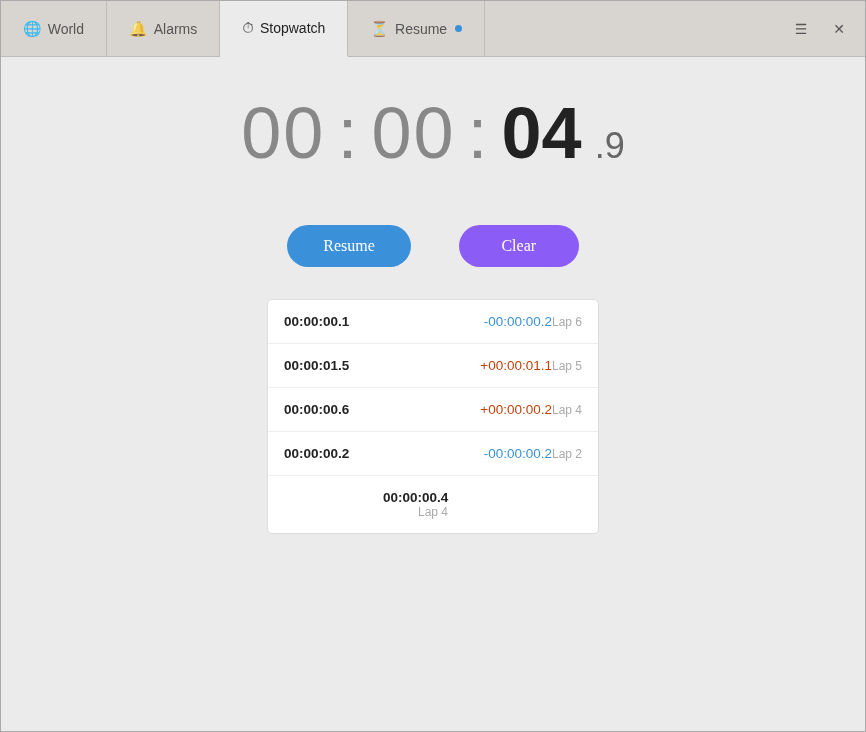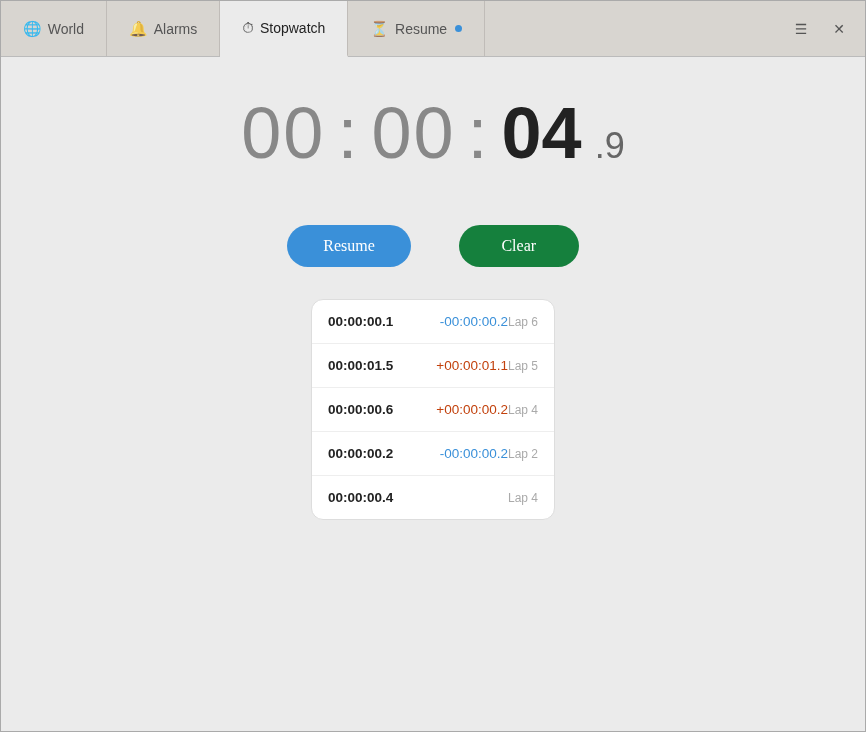--- a/index.html
+++ b/index.html
@@ -139,39 +139,39 @@
       font-weight: 500;
       cursor: pointer;
       color: white;
       min-width: 120px;
       font-family: Liberation Serif, serif;
     }
     .btn-resume {
       background: #3a90d9;
     }
     .btn-clear {
-      background: #15803d;
+      background: #8b5cf6;
     }
 
     
     .lap-table-container {
-      width: 244px;
+      width: 332px;
       background: white;
       border: 1px solid #ddd;
-      border-radius: 12px;
+      border-radius: 5px;
       overflow: hidden;
     }
     .lap-row {
       display: flex;
       align-items: center;
       padding: 14px 16px;
       border-bottom: 1px solid #eee;
       font-size: 13.5px;
     }
-    .lap-row:last-child { border-bottom: none; }
+    .lap-row:last-child { border-bottom: none; flex-direction: column; }
     .lap-time {
       font-weight: 600;
       color: #222;
       min-width: 100px;
     }
     .lap-diff {
       flex: 1;
       text-align: right;
       padding-left: 8px;
       font-weight: 500;

